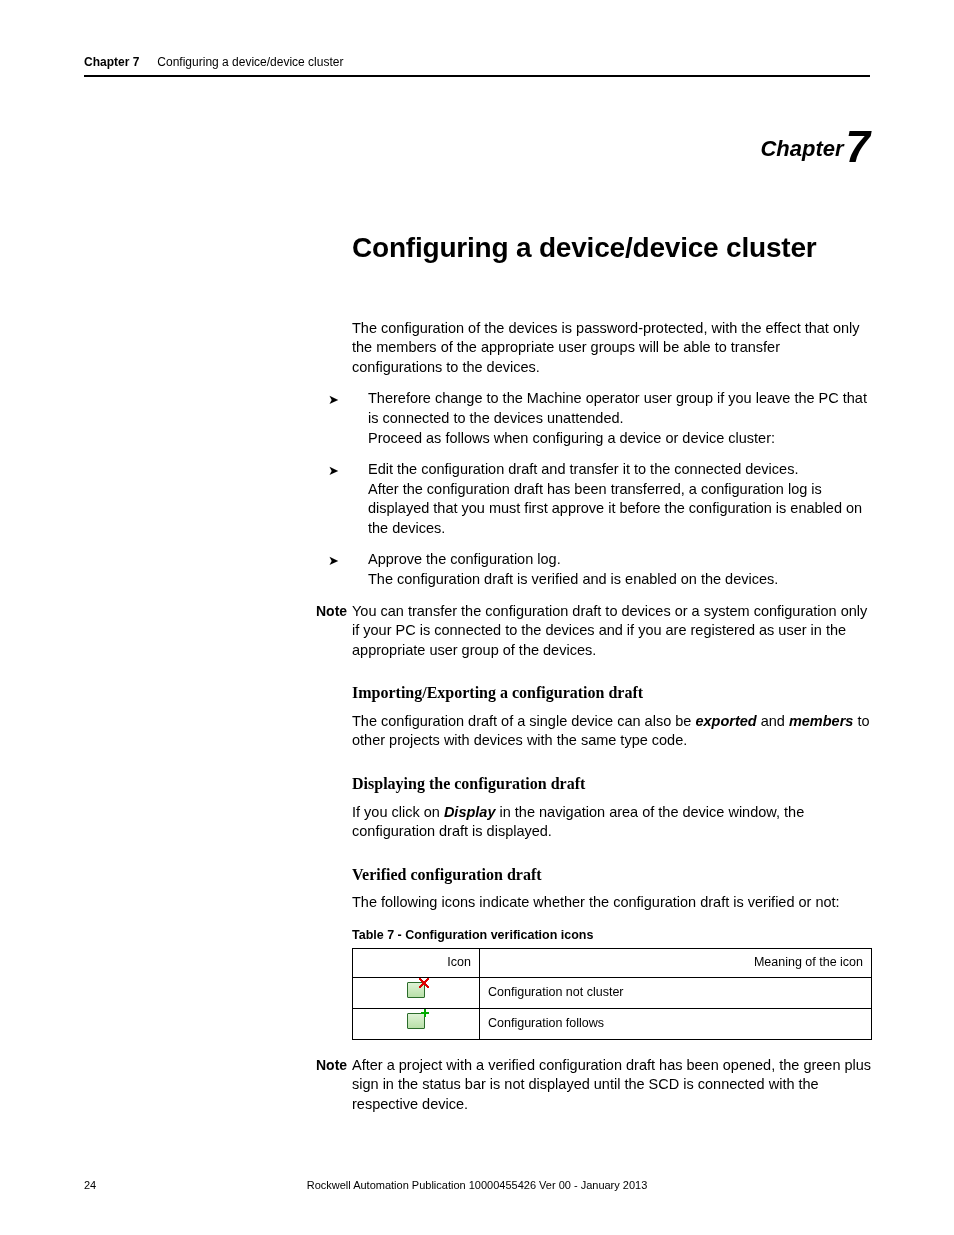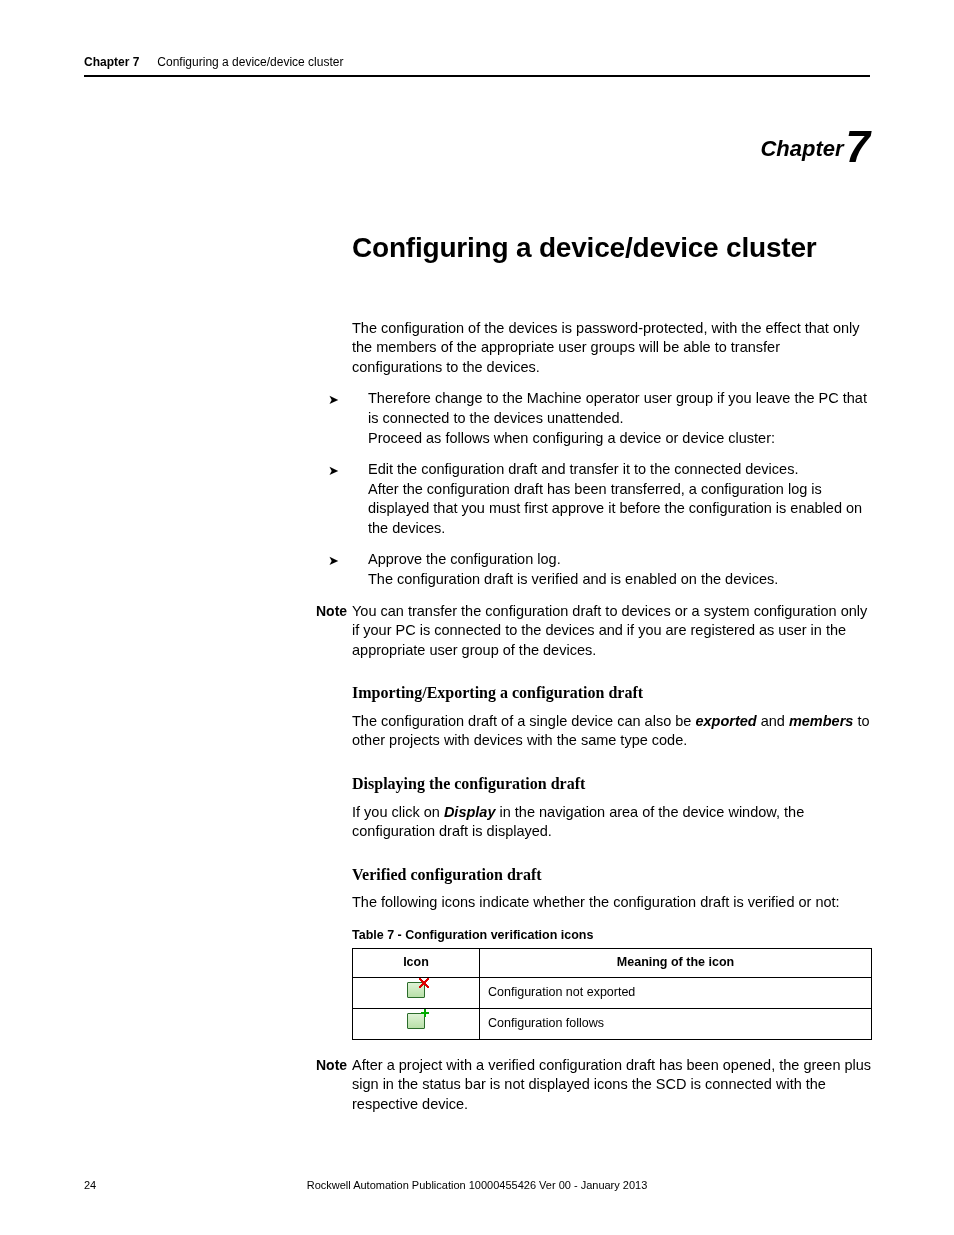--- a/index.html
+++ b/index.html
@@ -110,22 +110,22 @@
     border-collapse: collapse;
     width: 520px;
     font-size: 12.5px;
   }
   table.vicons th, table.vicons td {
     border: 1px solid #000;
     padding: 4px 8px;
     vertical-align: middle;
   }
   table.vicons th {
-    font-weight: 700;
-    text-align: center;
+    font-weight: 400;
+    text-align: right;
     height: 20px;
   }
   table.vicons td.icon-cell {
     text-align: center;
     width: 110px;
     height: 22px;
   }
   .cfg-icon {
     display: inline-block;
     width: 16px; height: 14px;
@@ -238,34 +238,34 @@
     <table class="vicons">
       <tbody>
           <tr>
         <th>Icon</th>
         <th>Meaning of the icon</th>
       </tr>
       <tr>
         <td class="icon-cell">
           <span class="cfg-icon nv"></span>
         </td>
-        <td>Configuration not exported</td>
+        <td>Configuration not cluster</td>
       </tr>
       <tr>
         <td class="icon-cell">
           <span class="cfg-icon v"></span>
         </td>
         <td>Configuration follows</td>
       </tr>
     </tbody>
       </table>
 
     <div class="note-row" style="margin-top:16px;">
       <span class="note-label">Note</span>
-      <span class="note-content">After a project with a verified configuration draft has been opened, the green plus sign in the status bar is not displayed icons the SCD is connected with the respective device.</span>
+      <span class="note-content">After a project with a verified configuration draft has been opened, the green plus sign in the status bar is not displayed until the SCD is connected with the respective device.</span>
     </div>
 
   </div>
 
   <div class="footer">
     <span class="pg">24</span>
     <span class="pub">Rockwell Automation Publication 10000455426 Ver 00 - January 2013</span>
   </div>
 
 </div>

